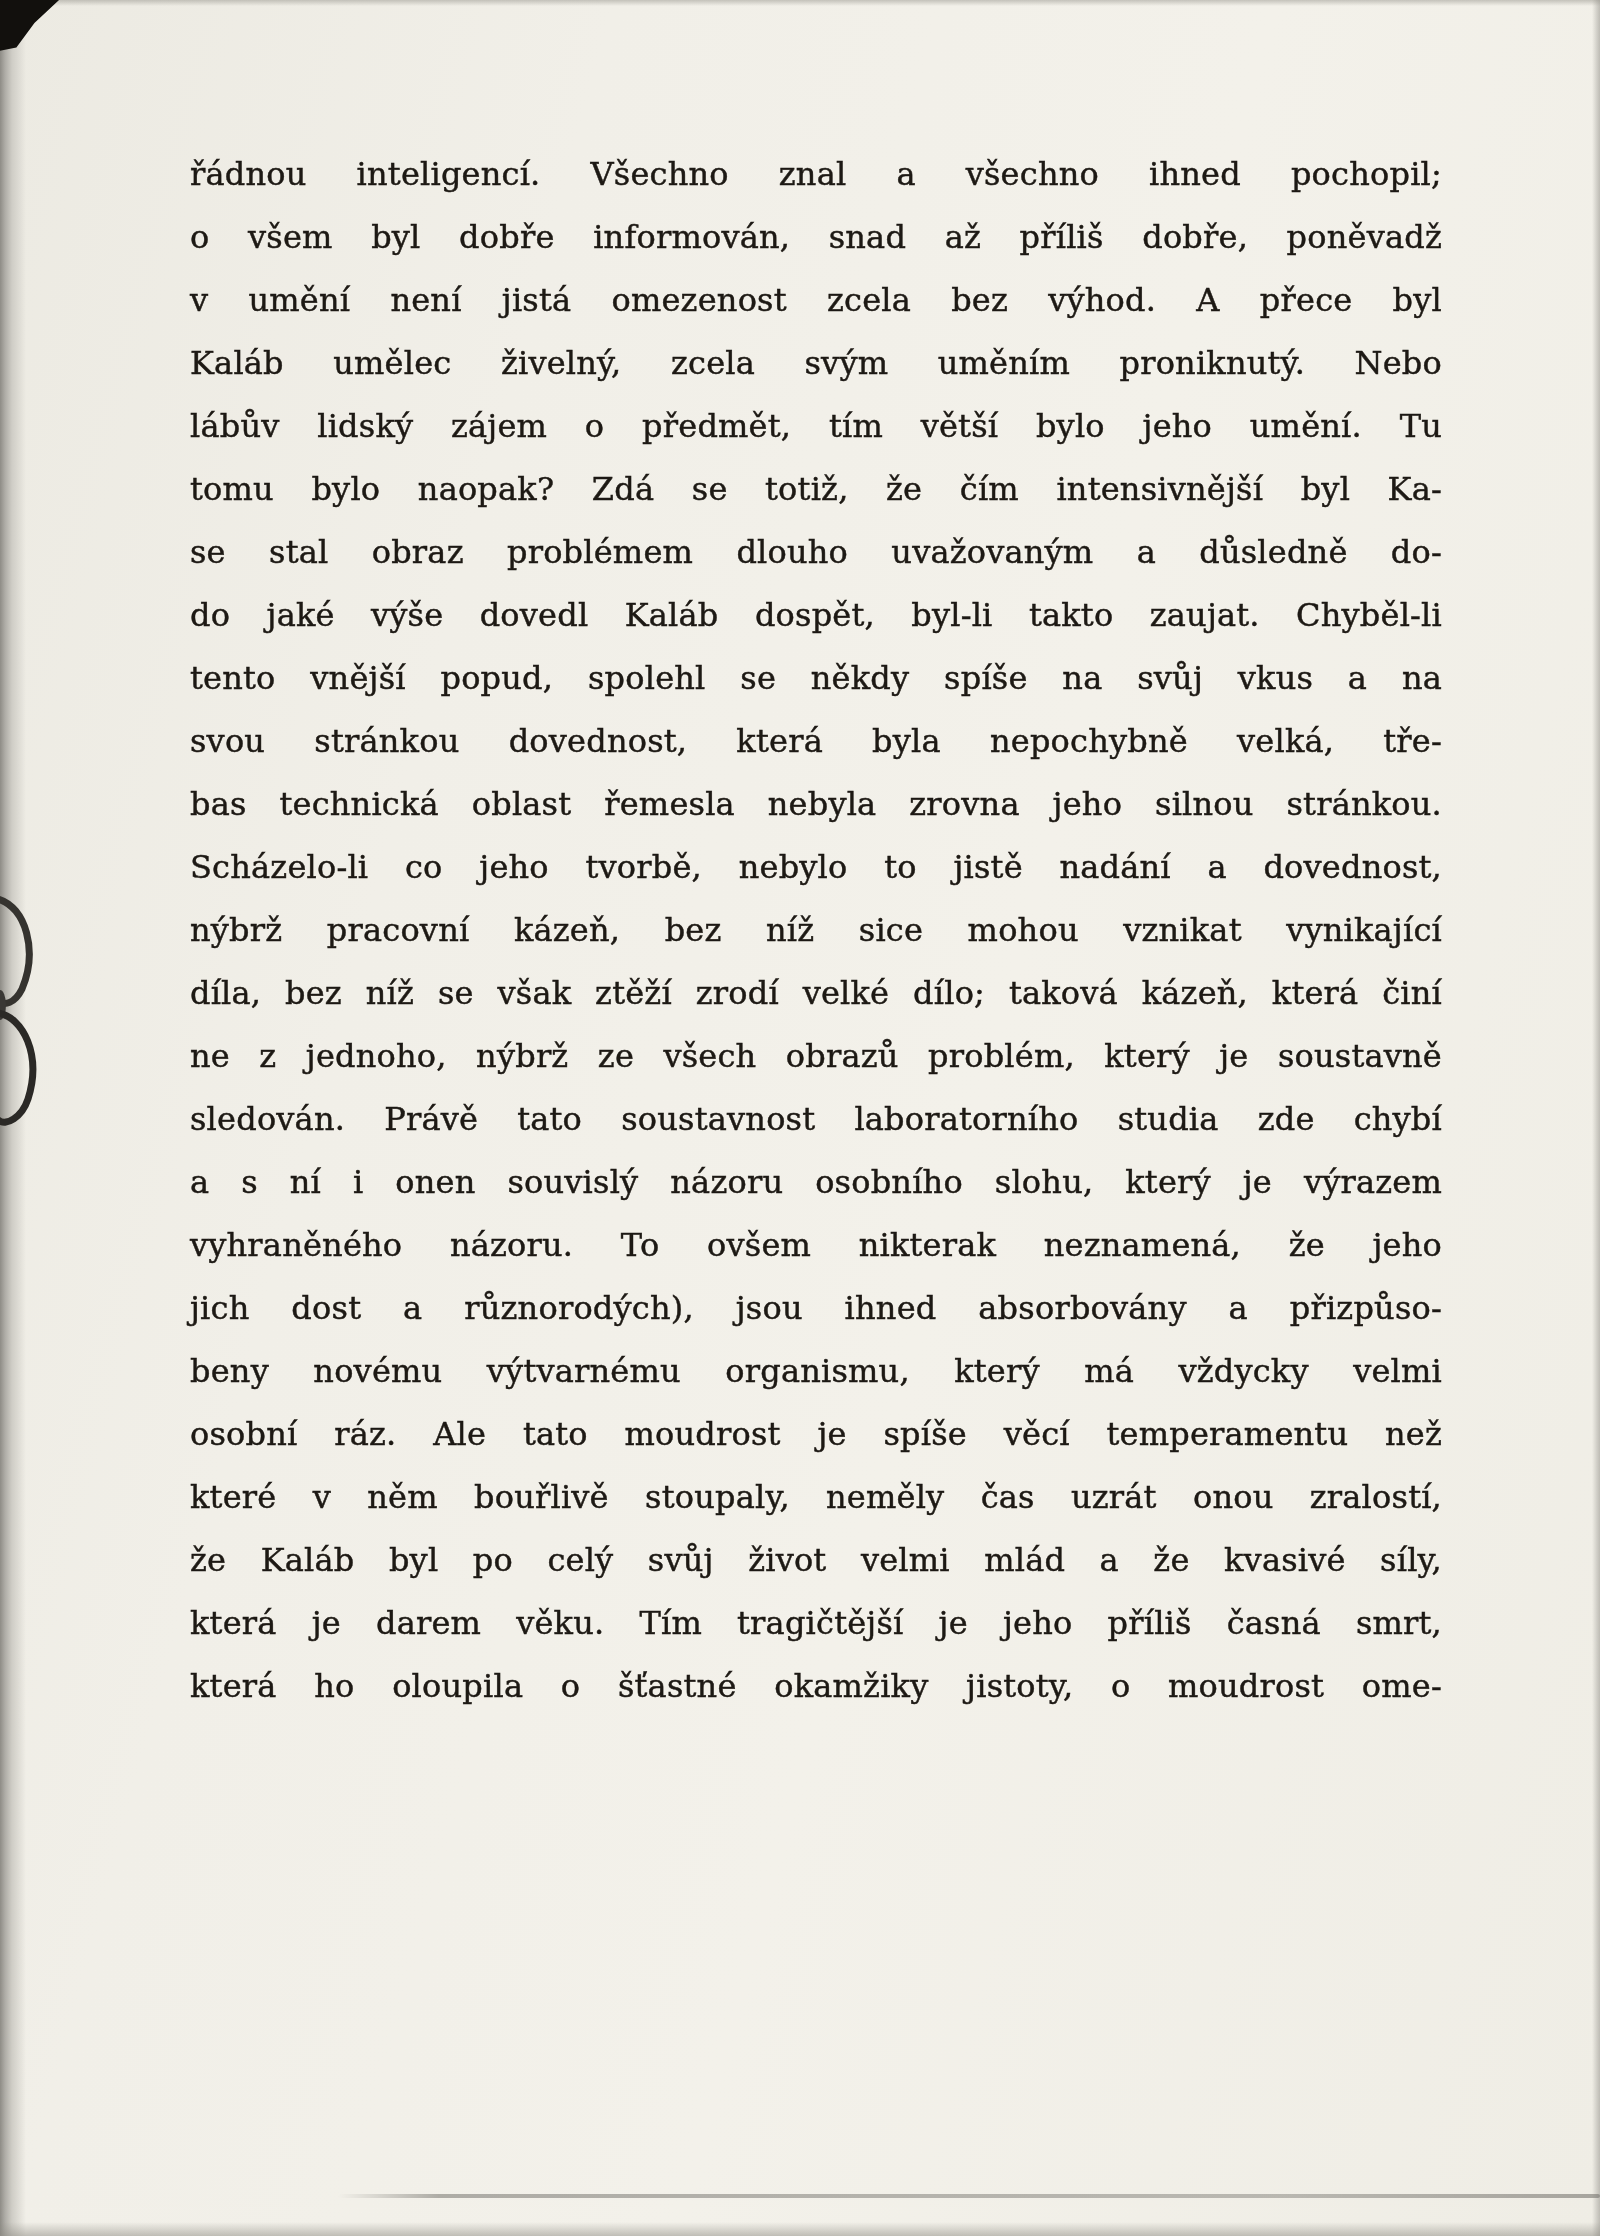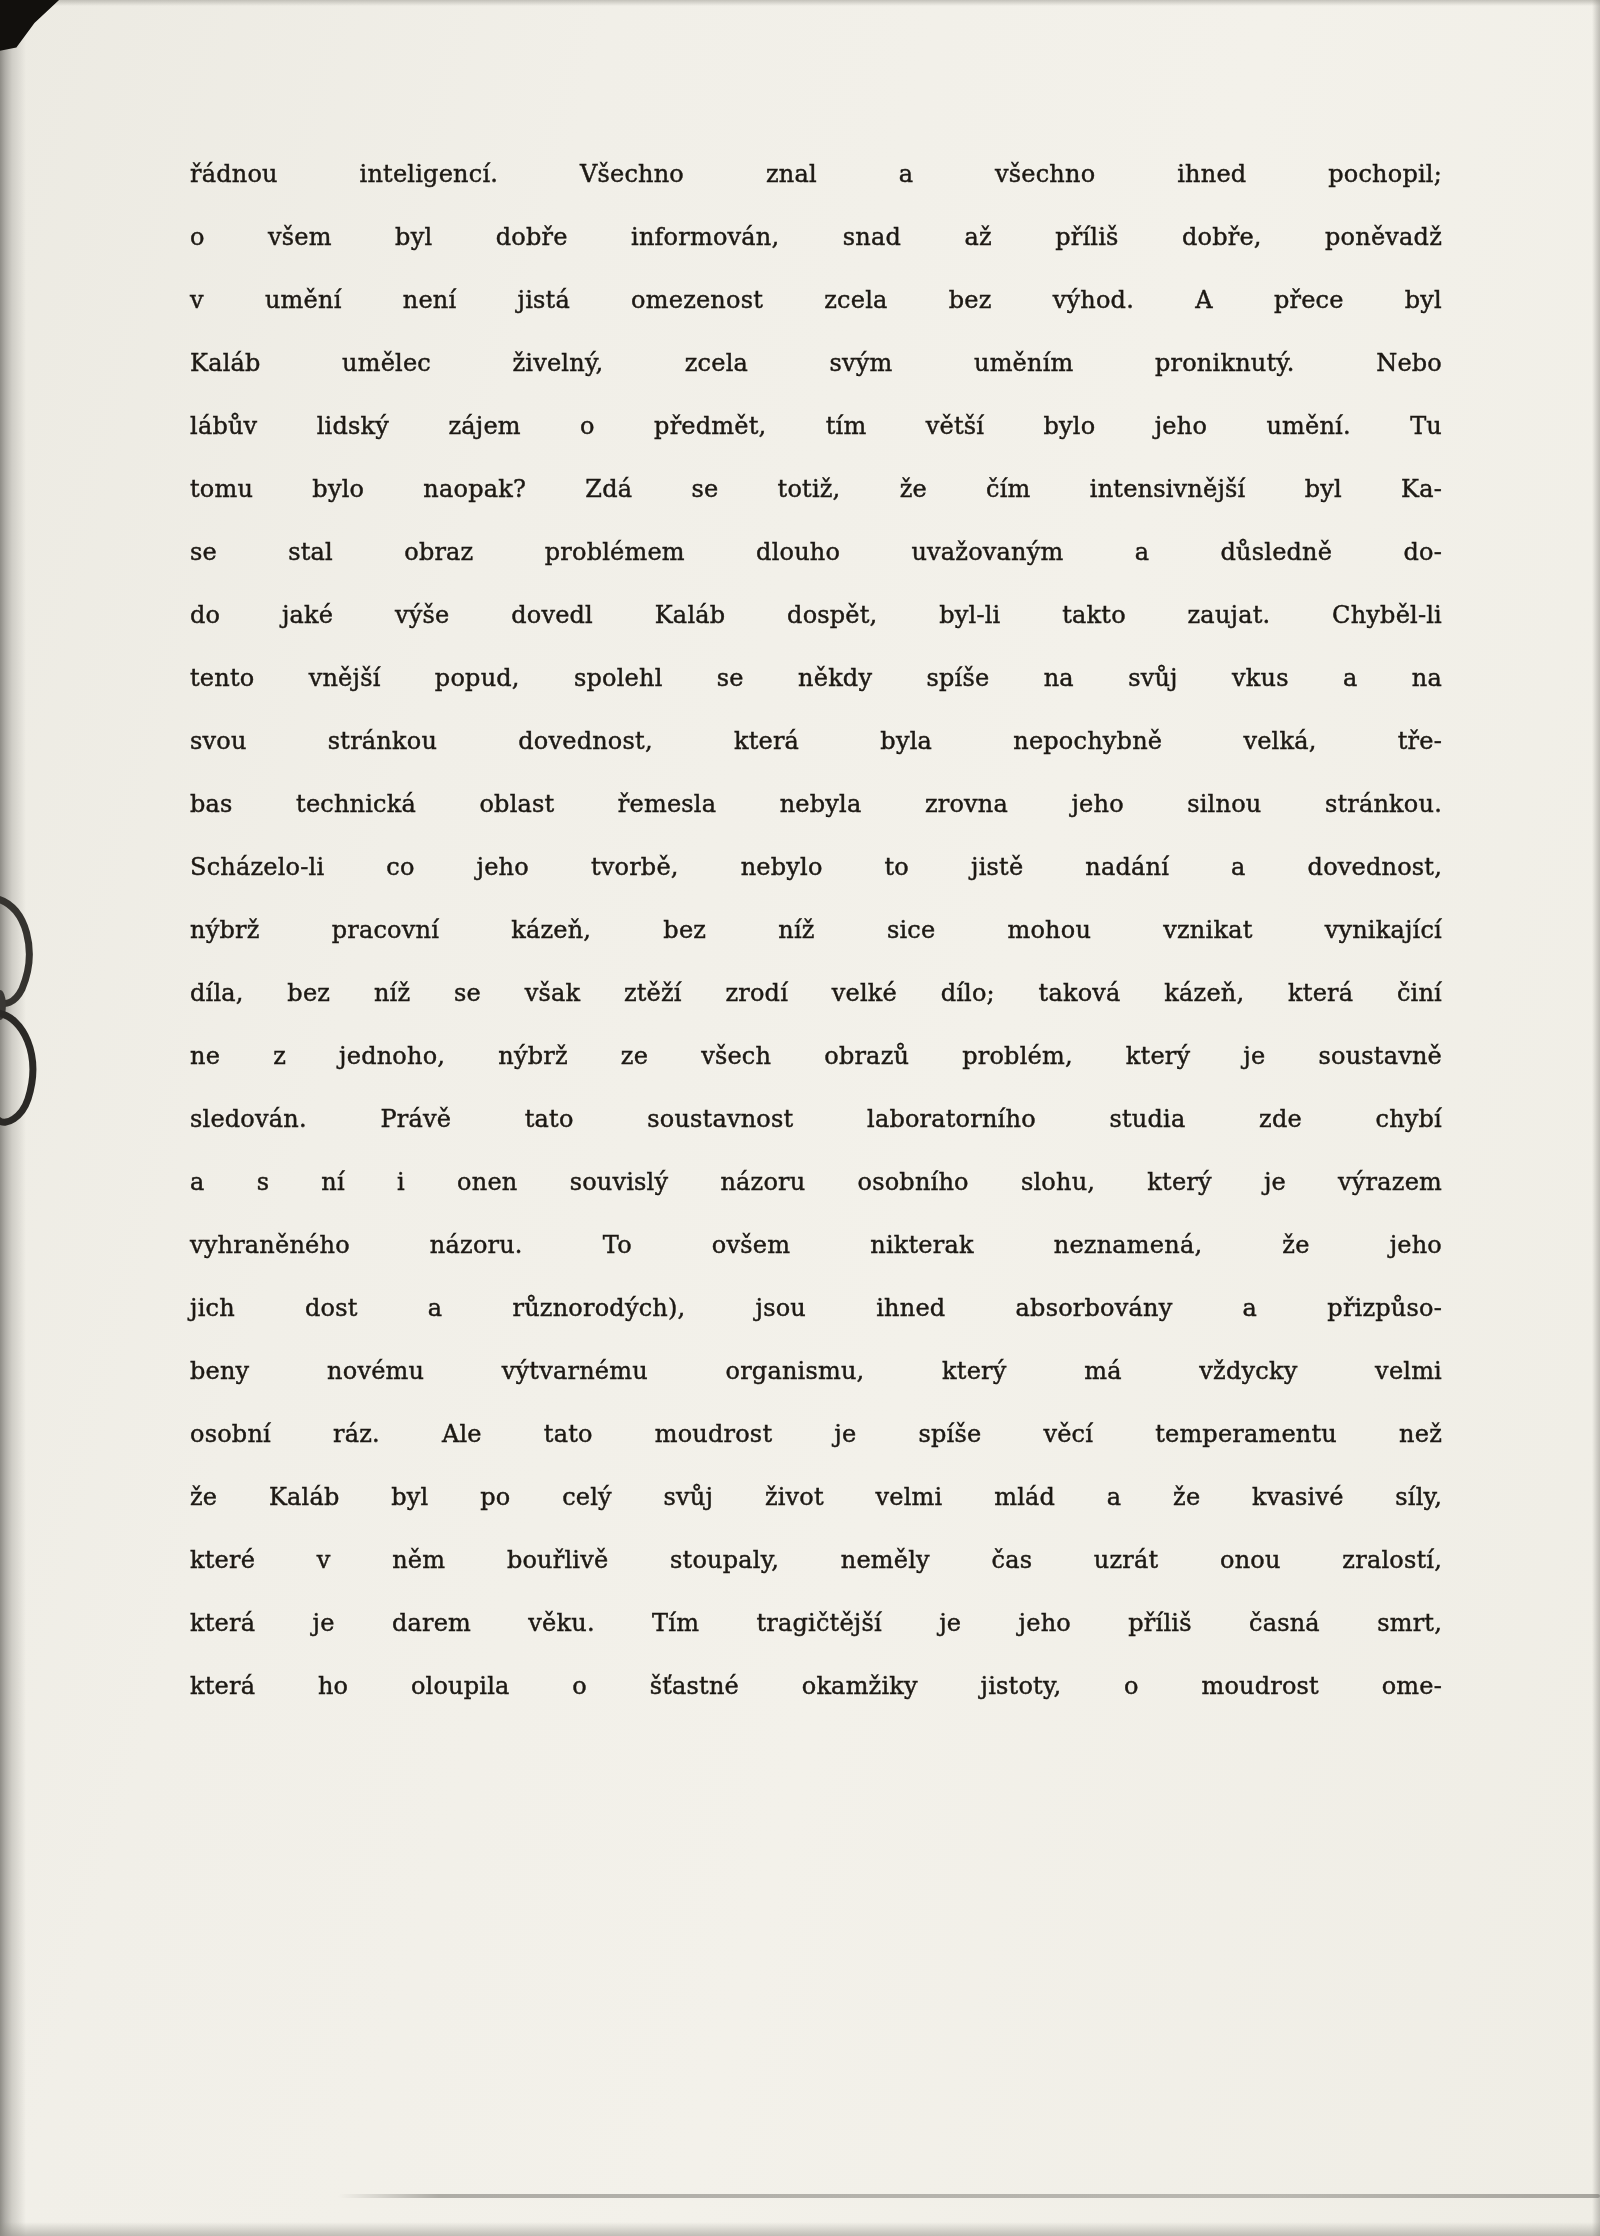--- a/index.html
+++ b/index.html
@@ -79,21 +79,21 @@
     pointer-events: none;
   }
   
   .textblock {
     position: absolute;
     left: 190px;
     top: 143px;
     width: 1252px;
   }
   .line {
-    font-size: 24px;
+    font-size: 32px;
     line-height: 63px;
     color: #1d1914;
     text-align: justify;
     text-align-last: justify;
     word-spacing: 3px;
     letter-spacing: 0.2px;
     -webkit-text-stroke: 0.45px #1d1914;
     white-space: normal;
   }
 </style>
@@ -131,19 +131,19 @@
     <div class="line">Scházelo-li co jeho tvorbě, nebylo to jistě nadání a dovednost,</div>
     <div class="line">nýbrž pracovní kázeň, bez níž sice mohou vznikat vynikající</div>
     <div class="line">díla, bez níž se však ztěží zrodí velké dílo; taková kázeň, která činí</div>
     <div class="line">ne z jednoho, nýbrž ze všech obrazů problém, který je soustavně</div>
     <div class="line">sledován. Právě tato soustavnost laboratorního studia zde chybí</div>
     <div class="line">a s ní i onen souvislý názoru osobního slohu, který je výrazem</div>
     <div class="line">vyhraněného názoru. To ovšem nikterak neznamená, že jeho</div>
     <div class="line">jich dost a různorodých), jsou ihned absorbovány a přizpůso-</div>
     <div class="line">beny novému výtvarnému organismu, který má vždycky velmi</div>
     <div class="line">osobní ráz. Ale tato moudrost je spíše věcí temperamentu než</div>
+    <div class="line">které v něm bouřlivě stoupaly, neměly čas uzrát onou zralostí,</div>
     <div class="line">že Kaláb byl po celý svůj život velmi mlád a že kvasivé síly,</div>
-    <div class="line">které v něm bouřlivě stoupaly, neměly čas uzrát onou zralostí,</div>
     <div class="line">která je darem věku. Tím tragičtější je jeho příliš časná smrt,</div>
     <div class="line">která ho oloupila o šťastné okamžiky jistoty, o moudrost ome-</div>
   </main>
 
 </div>
 
 </body></html>

